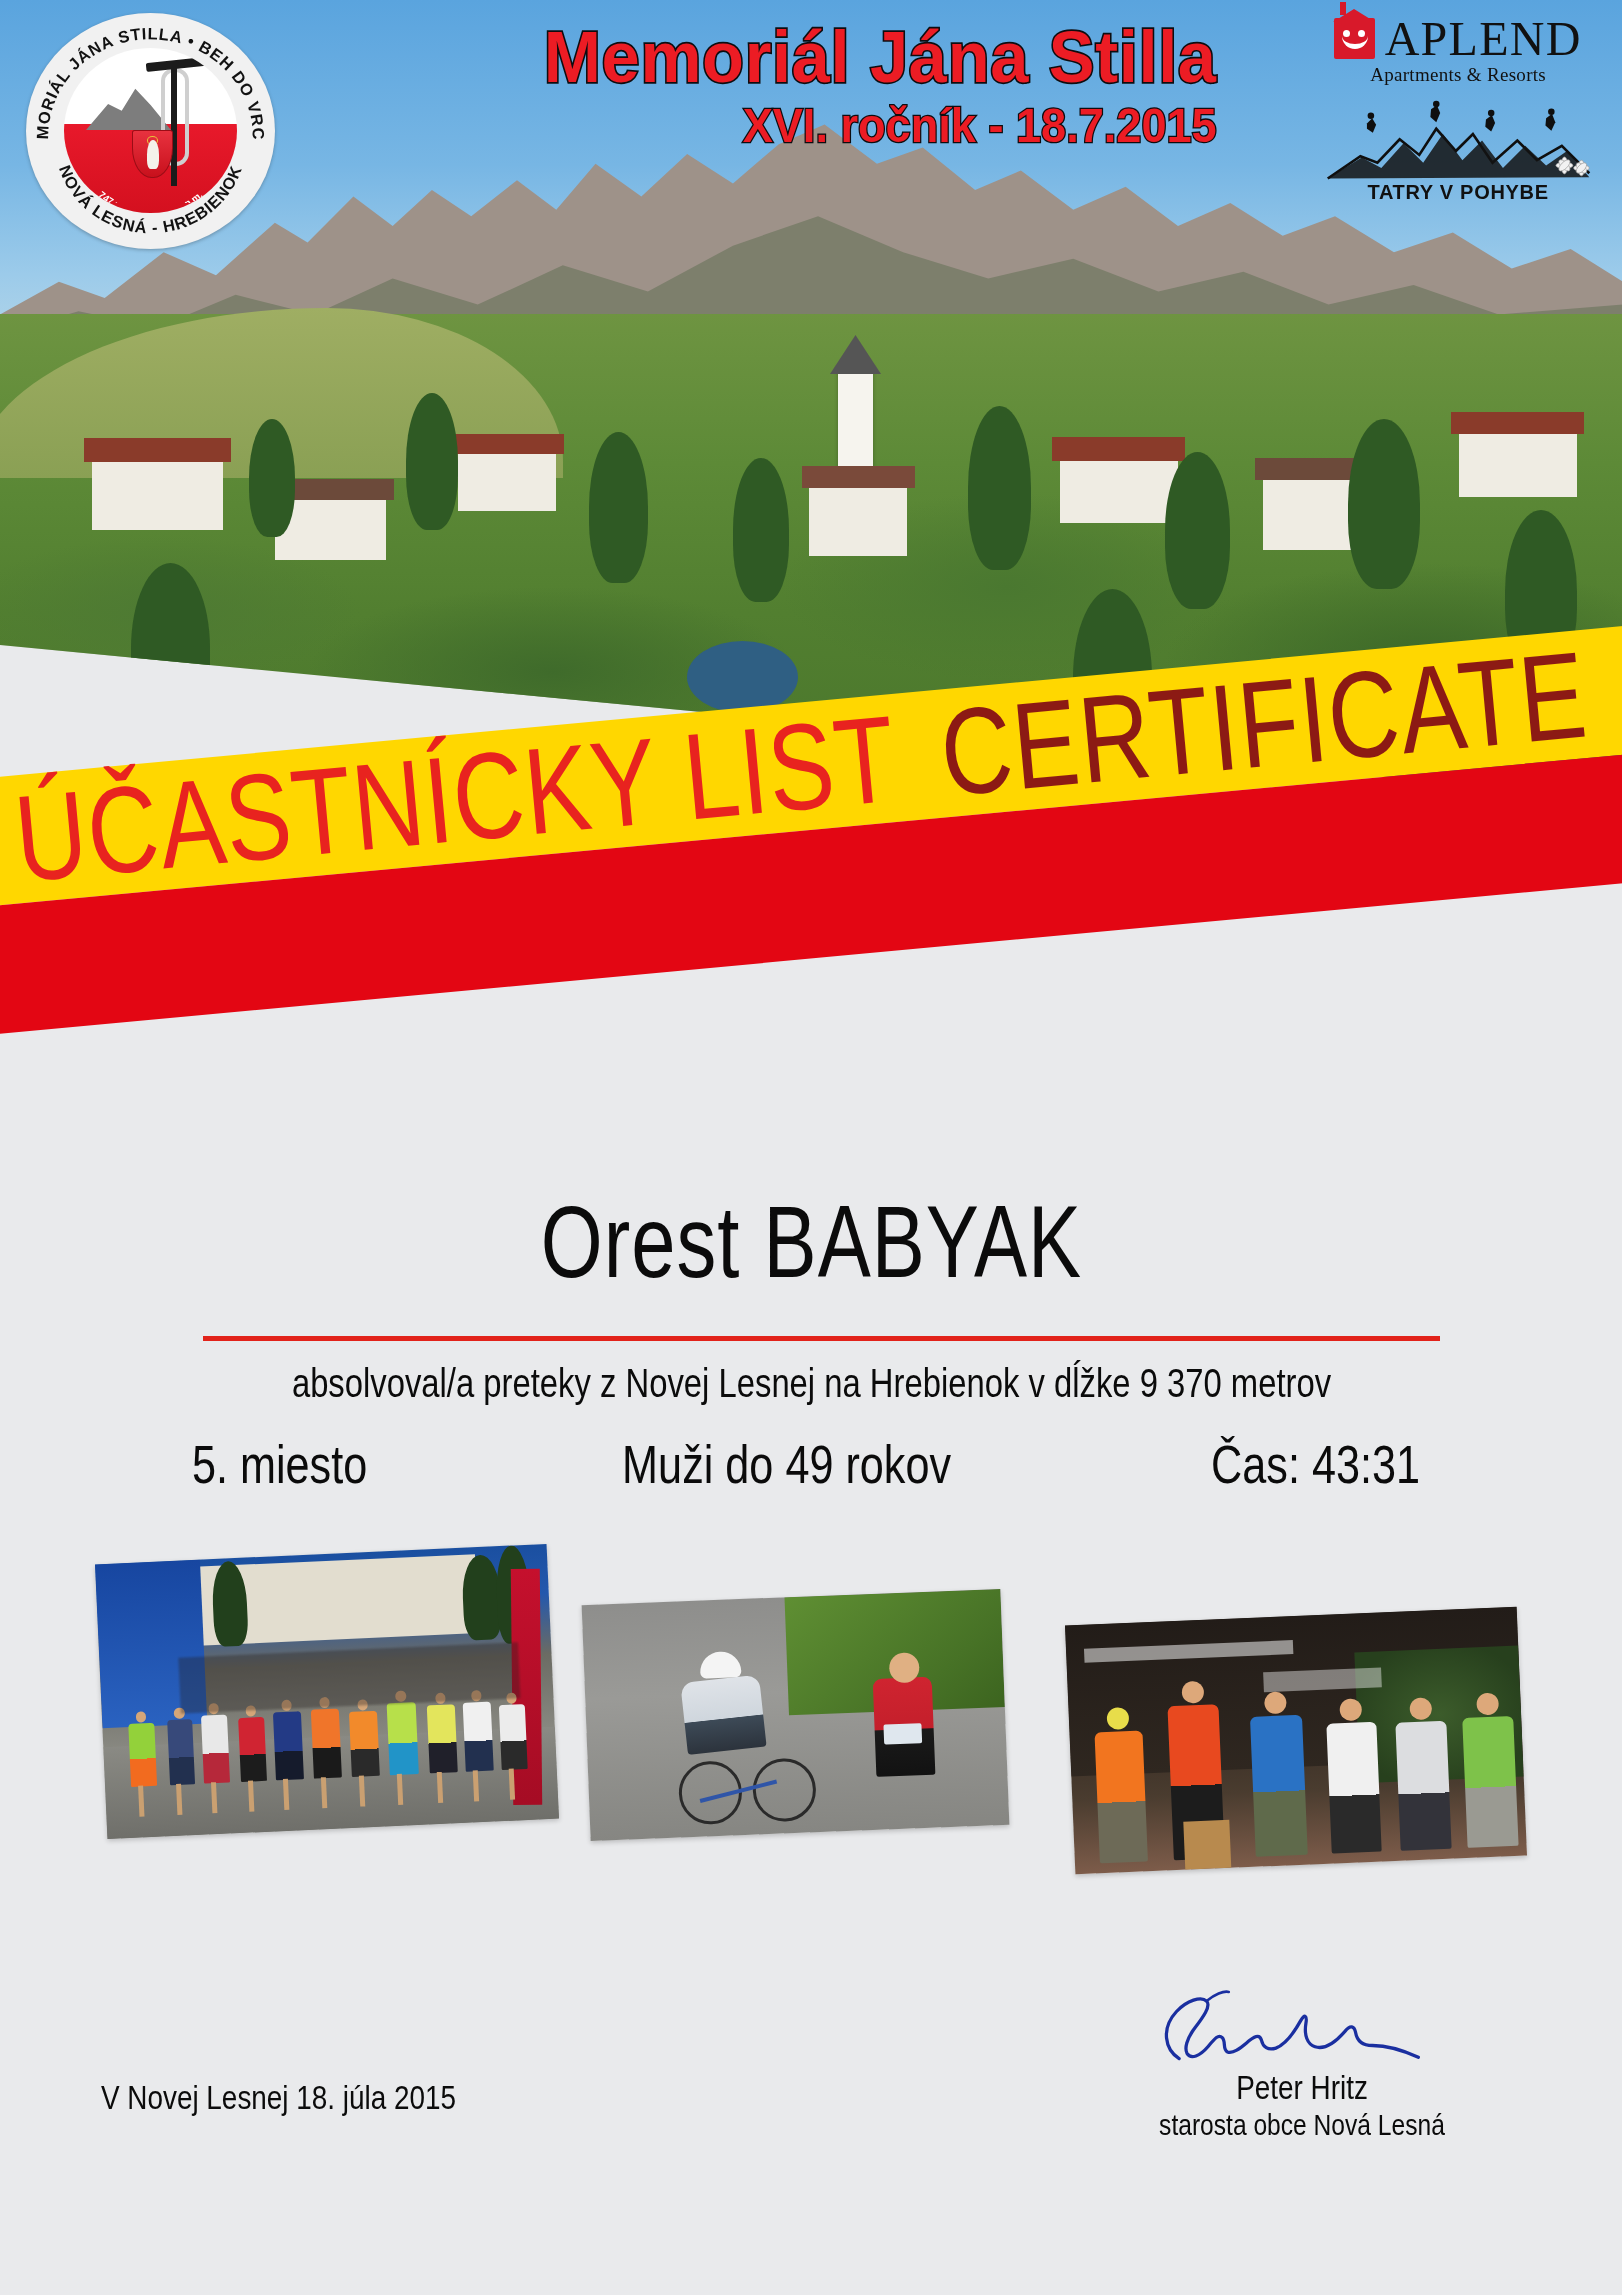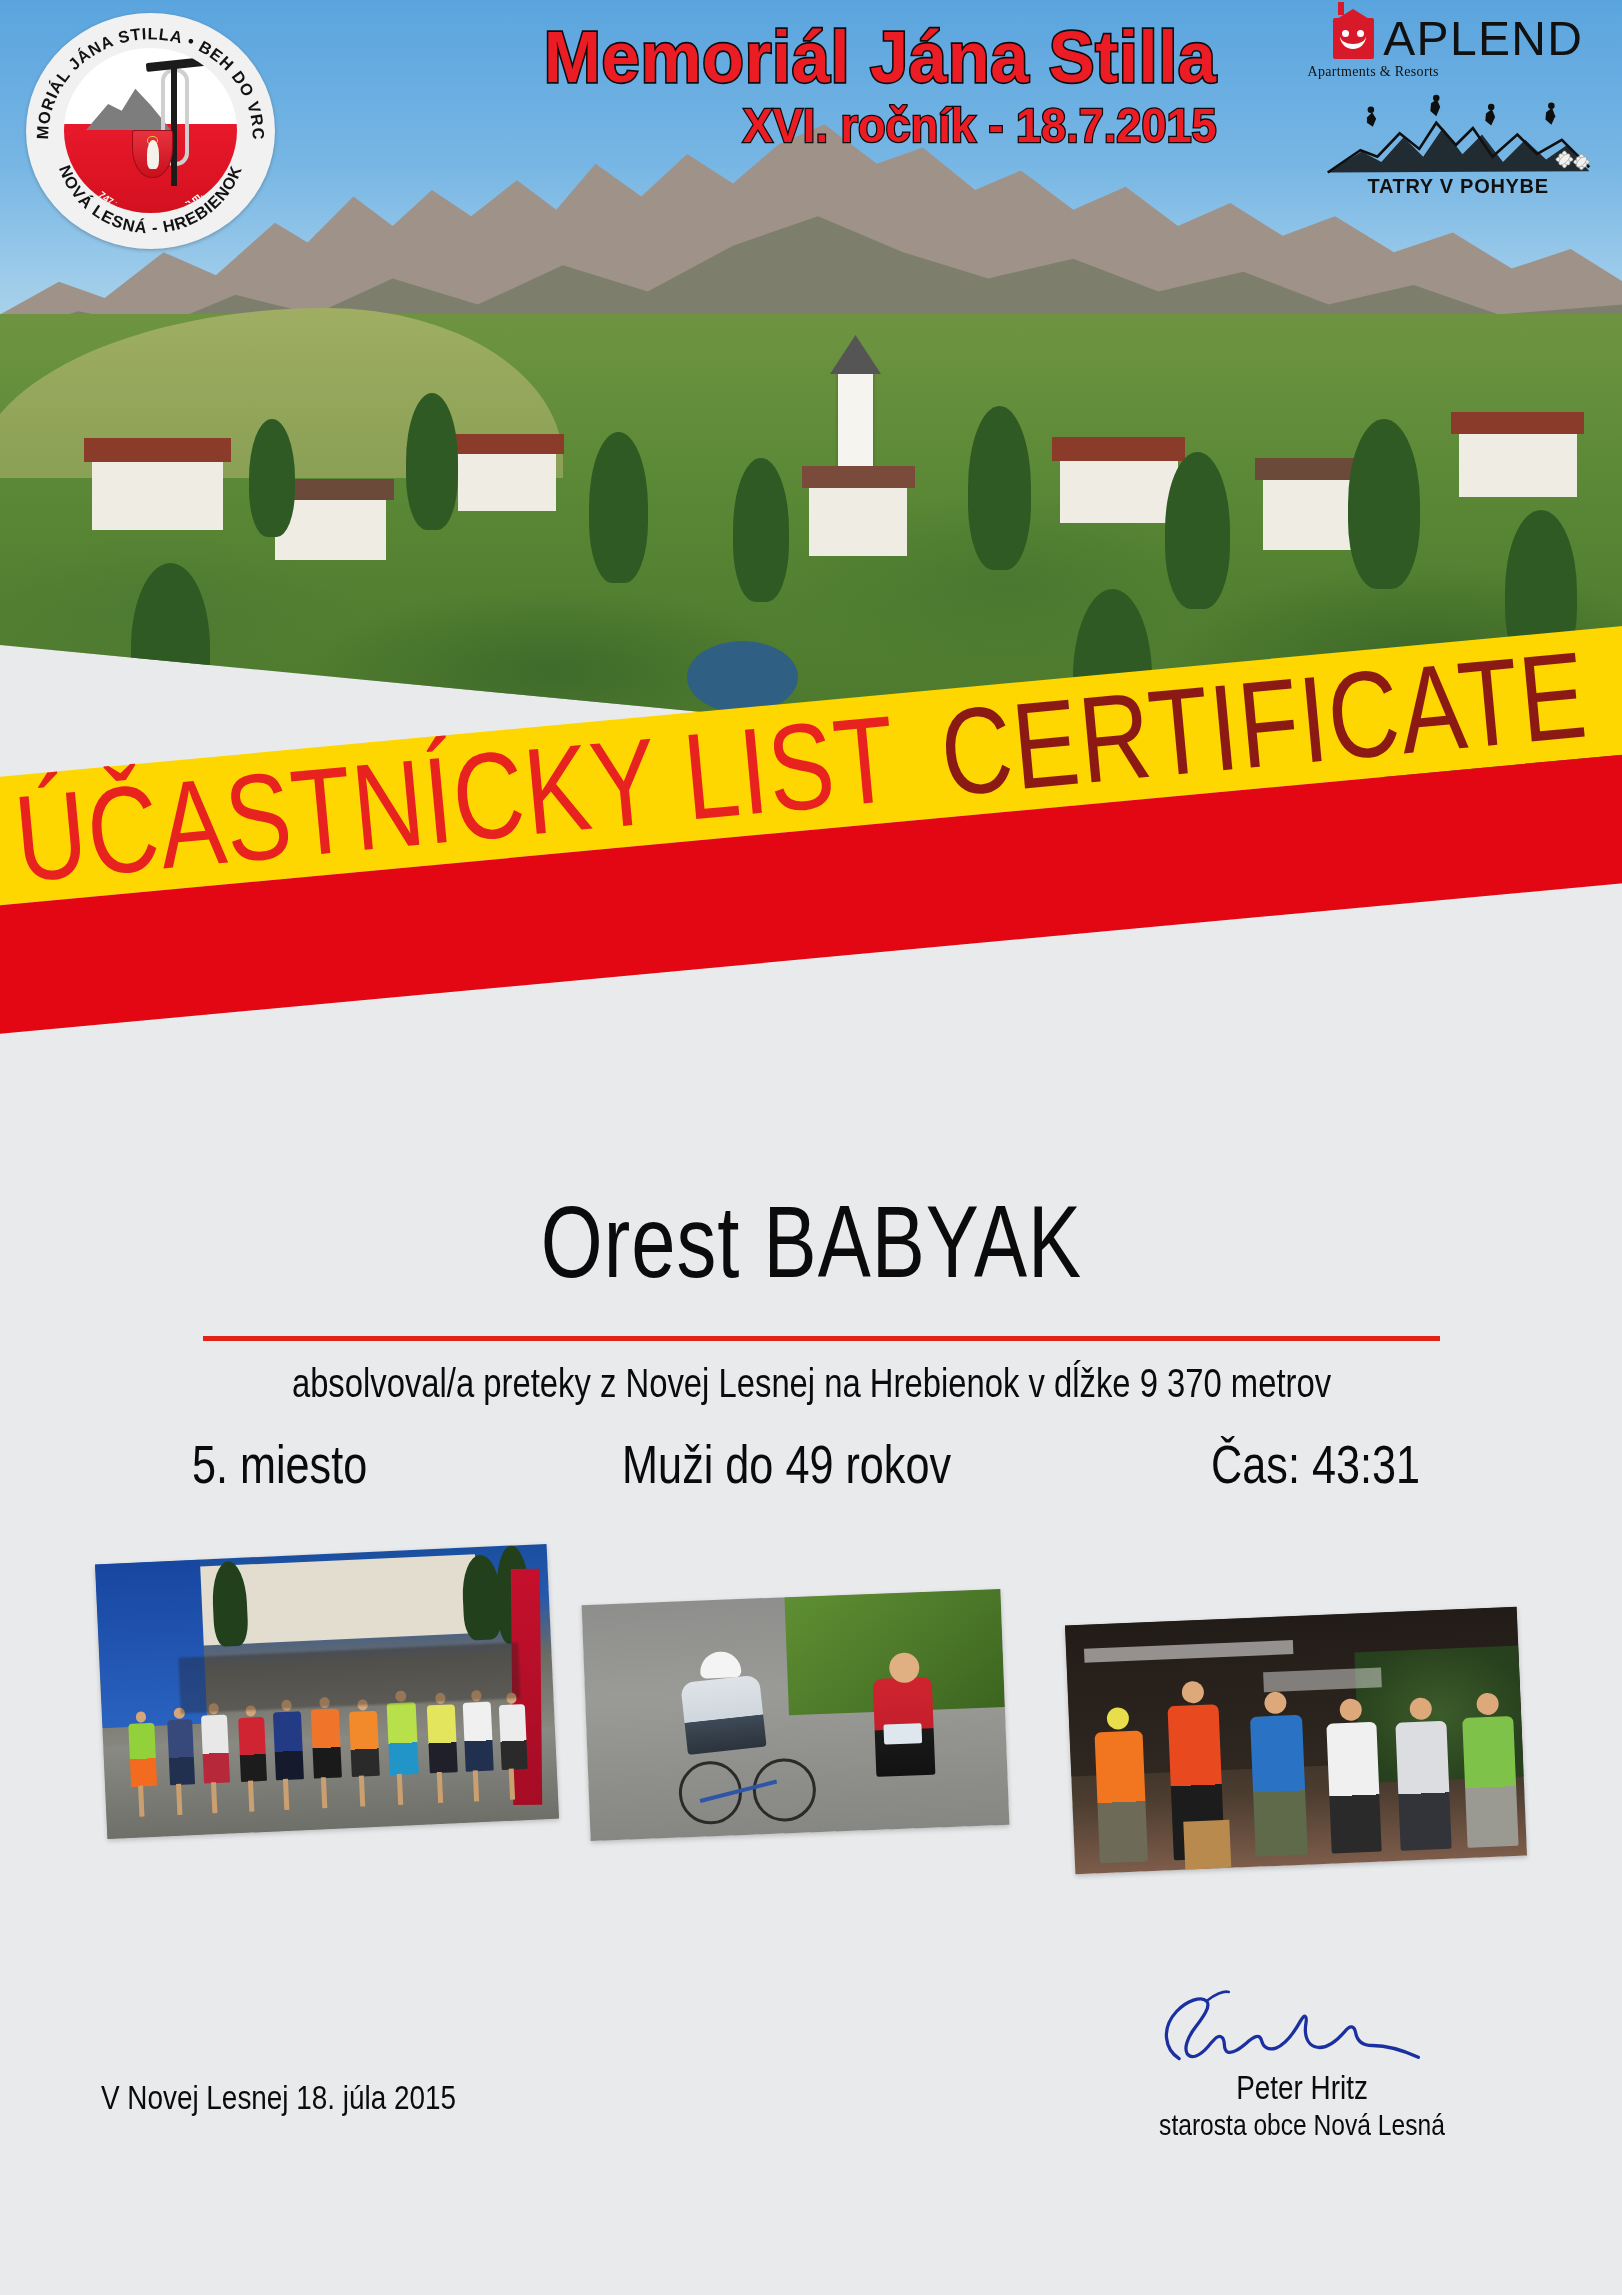--- a/index.html
+++ b/index.html
@@ -155,26 +155,26 @@
   #aplend .house .eyeL, #aplend .house .eyeR {
     position:absolute; top:11.8px; width:7.2px; height:7.2px; background:#fff; border-radius:50%;
   }
   #aplend .house .eyeL { left:8.5px; }
   #aplend .house .eyeR { left:23.6px; }
   #aplend .house .smile {
     position:absolute; left:7.2px; top:18.3px; width:26px; height:13px;
     border-bottom:5.2px solid #fff; border-radius:0 0 26px 26px;
   }
   #aplend .brand {
-    font-family:Liberation Sans, sans-serif;
+    font-family:Liberation Serif, serif;
     font-size:48px; letter-spacing:1.3px; color:#111; line-height:.95;
   }
   #aplend .sub {
     font-family:"Liberation Serif", serif;
-    font-size:14px; color:#111; text-align:left; margin-top:2.6px; letter-spacing:0.3px;
+    font-size:19px; color:#111; text-align:center; margin-top:2.6px; letter-spacing:0.3px;
   }
   #tatry { margin-top:14.4px; text-align:center; position:relative; }
   #tatry .label {
     font-size:20px; font-weight:bold; letter-spacing:0.7px; color:#111; margin-top:-3.9px;
   }
 
   
   #recipient {
     position:absolute; left:0; top:1184px; width:1623px;
     text-align:center;

